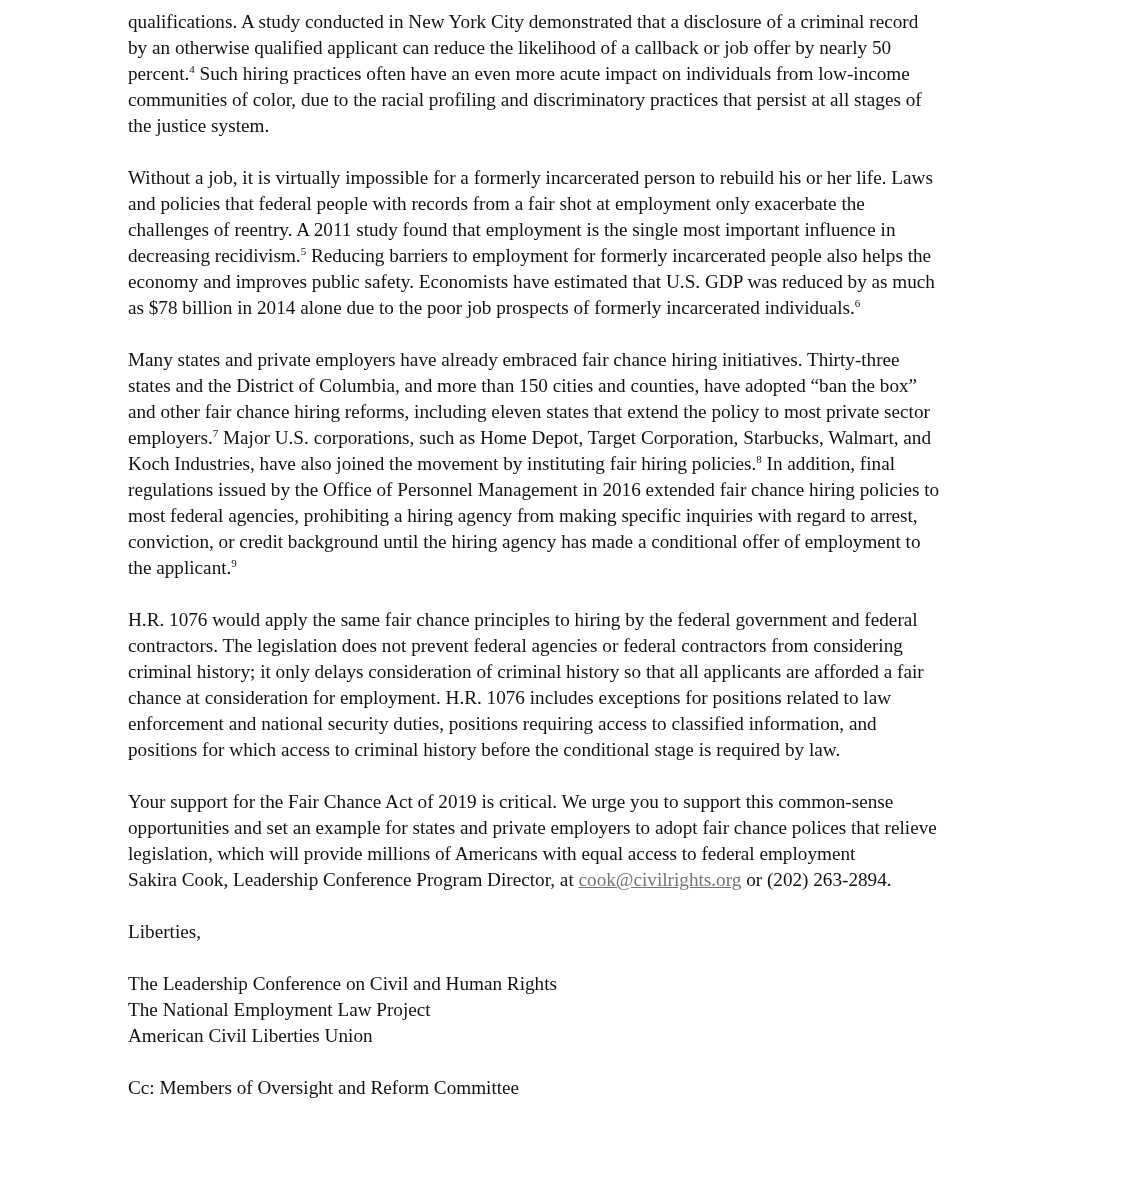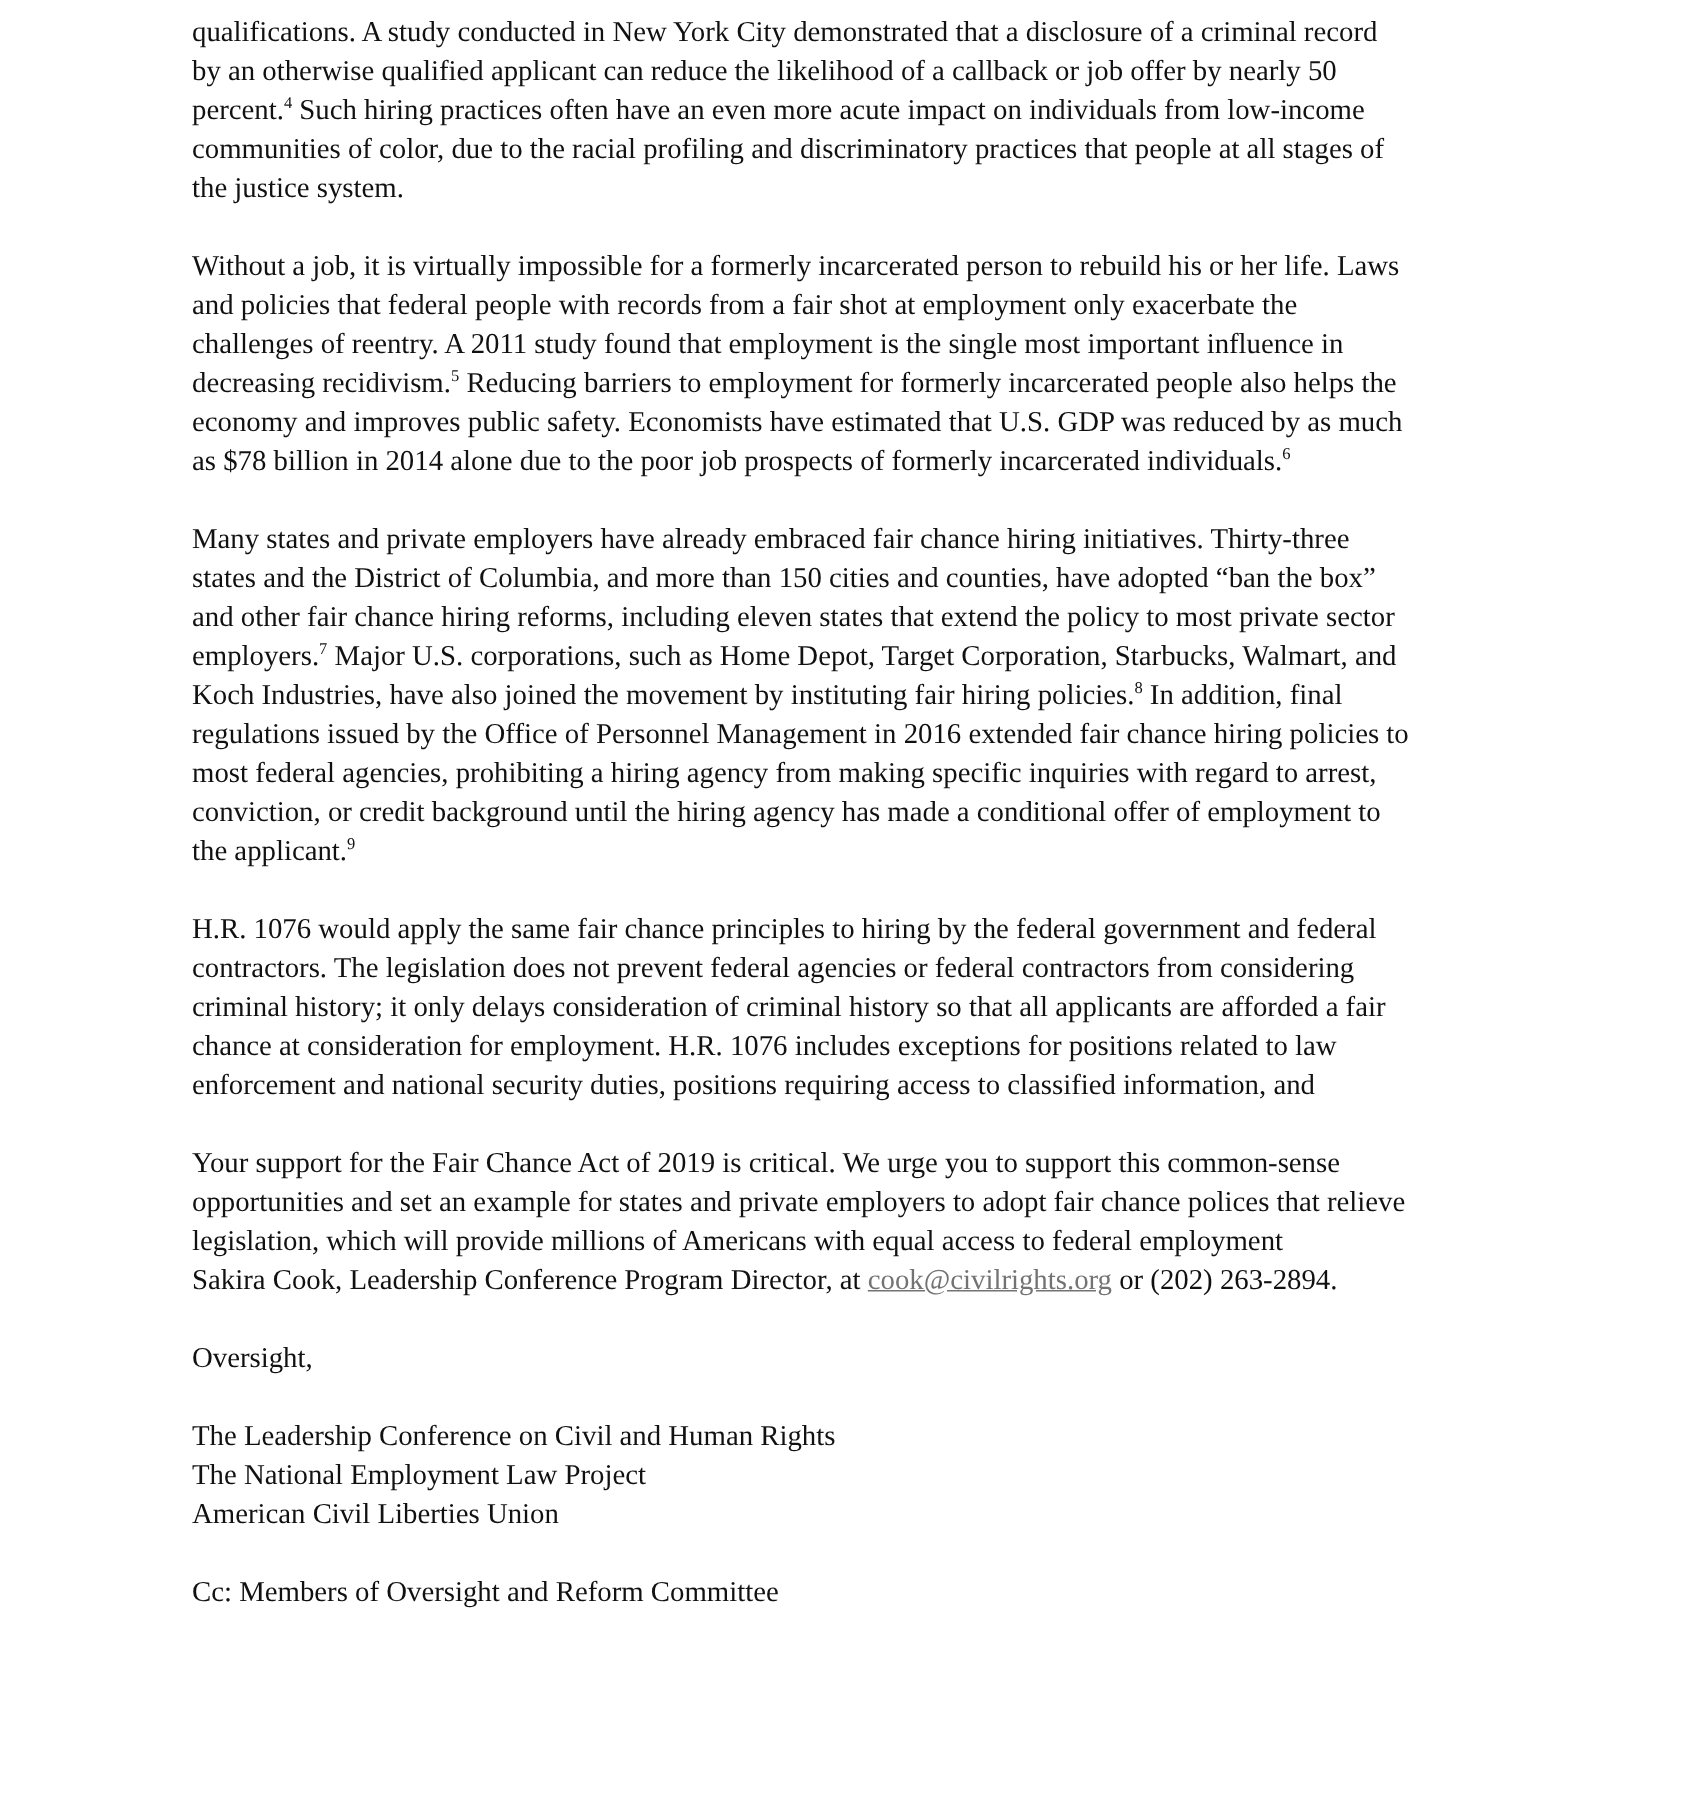--- a/index.html
+++ b/index.html
@@ -16,21 +16,21 @@
   </style>
 </head>
 <body>
 
 <div class="page">
   <div id="paragraphs">
       <p class="para">
         <span class="line">qualifications. A study conducted in New York City demonstrated that a disclosure of a criminal record</span>
         <span class="line">by an otherwise qualified applicant can reduce the likelihood of a callback or job offer by nearly 50</span>
         <span class="line">percent.<sup>4</sup> Such hiring practices often have an even more acute impact on individuals from low-income</span>
-        <span class="line">communities of color, due to the racial profiling and discriminatory practices that people at all stages of</span>
+        <span class="line">communities of color, due to the racial profiling and discriminatory practices that persist at all stages of</span>
         <span class="line">the justice system.</span>
       </p>
       <p class="para">
         <span class="line">Without a job, it is virtually impossible for a formerly incarcerated person to rebuild his or her life. Laws</span>
         <span class="line">and policies that federal people with records from a fair shot at employment only exacerbate the</span>
         <span class="line">challenges of reentry. A 2011 study found that employment is the single most important influence in</span>
         <span class="line">decreasing recidivism.<sup>5</sup> Reducing barriers to employment for formerly incarcerated people also helps the</span>
         <span class="line">economy and improves public safety. Economists have estimated that U.S. GDP was reduced by as much</span>
         <span class="line">as $78 billion in 2014 alone due to the poor job prospects of formerly incarcerated individuals.<sup>6</sup></span>
       </p>
@@ -44,28 +44,29 @@
         <span class="line">most federal agencies, prohibiting a hiring agency from making specific inquiries with regard to arrest,</span>
         <span class="line">conviction, or credit background until the hiring agency has made a conditional offer of employment to</span>
         <span class="line">the applicant.<sup>9</sup></span>
       </p>
       <p class="para">
         <span class="line">H.R. 1076 would apply the same fair chance principles to hiring by the federal government and federal</span>
         <span class="line">contractors. The legislation does not prevent federal agencies or federal contractors from considering</span>
         <span class="line">criminal history; it only delays consideration of criminal history so that all applicants are afforded a fair</span>
         <span class="line">chance at consideration for employment. H.R. 1076 includes exceptions for positions related to law</span>
         <span class="line">enforcement and national security duties, positions requiring access to classified information, and</span>
+        <span class="line">positions for which access to criminal history before the conditional stage is required by law.</span>
       </p>
       <p class="para">
         <span class="line">Your support for the Fair Chance Act of 2019 is critical. We urge you to support this common-sense</span>
         <span class="line">opportunities and set an example for states and private employers to adopt fair chance polices that relieve</span>
         <span class="line">legislation, which will provide millions of Americans with equal access to federal employment</span>
         <span class="line">Sakira Cook, Leadership Conference Program Director, at <a class="email" style="color: #737373;">cook@civilrights.org</a> or (202) 263-2894.</span>
       </p>
     </div>
-  <p class="para">Oversight,</p>
+  <p class="para">Liberties,</p>
   <div class="para">
     <span class="line">The Leadership Conference on Civil and Human Rights</span>
     <span class="line">The National Employment Law Project</span>
     <span class="line">American Civil Liberties Union</span>
   </div>
   <p class="para">Cc: Members of Oversight and Reform Committee</p>
 </div>
 
 </body></html>

